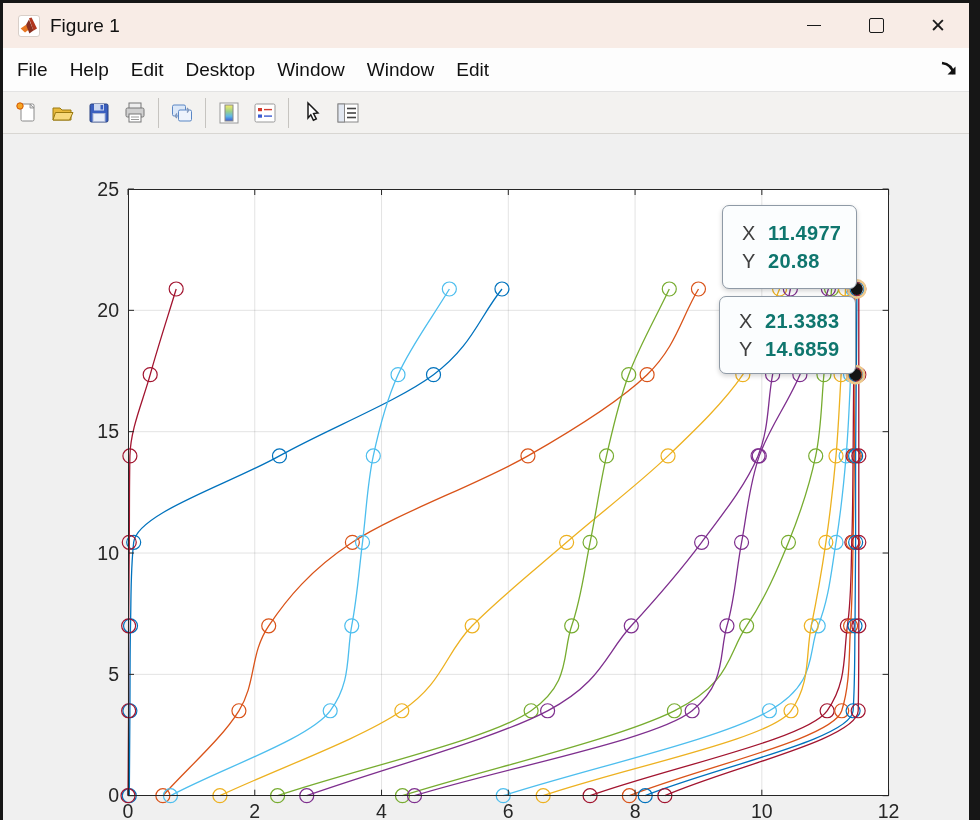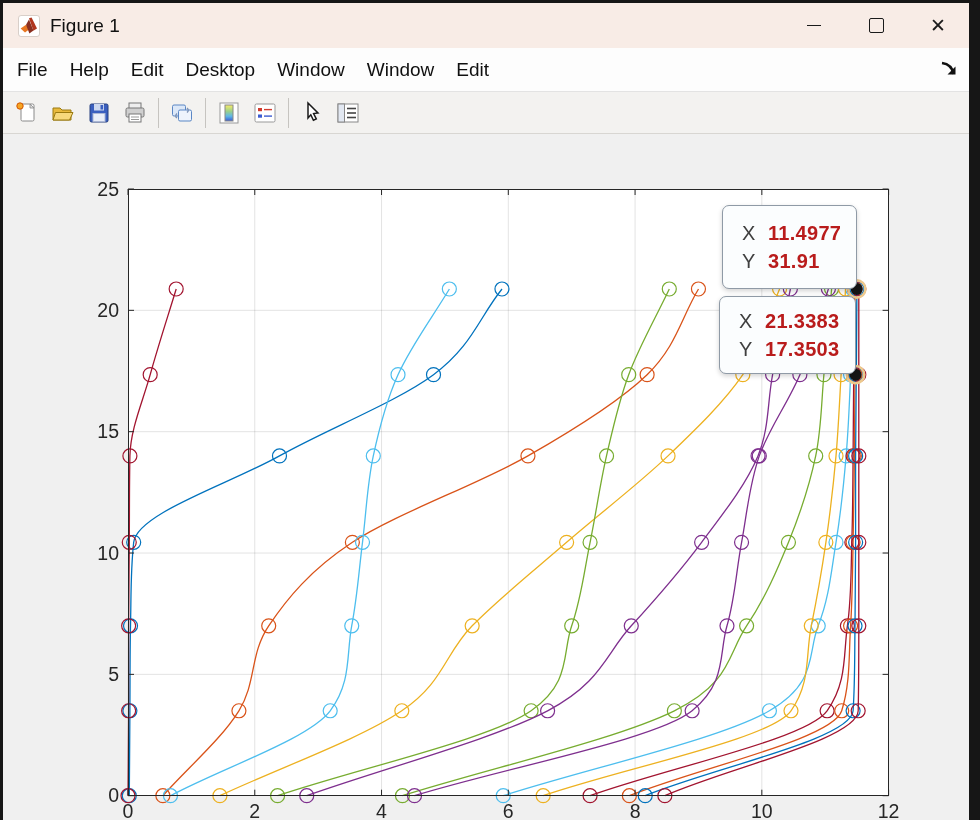--- a/index.html
+++ b/index.html
@@ -48,21 +48,21 @@
   #chart-svg{position:absolute;left:0;top:0;}
   
   .datatip{
     position:absolute;background:#fbfdfe;border:1px solid #8f9aa6;border-radius:7px;
     box-shadow:0 2px 5px rgba(0,0,0,0.18);
     display:flex;flex-direction:column;justify-content:center;
     padding:0 0 0 19px;box-sizing:border-box;row-gap:5px;
   }
   .datatip .tip-row{display:flex;align-items:center;}
   .datatip .tip-label{font-size:20px;color:#3f3f3f;width:26px;}
-  .datatip .tip-value{font-size:20px;font-weight:bold;color:#b91c1c;letter-spacing:.3px;}
+  .datatip .tip-value{font-size:20px;font-weight:bold;color:#0f766e;letter-spacing:.3px;}
 </style>
 </head>
 <body>
 
 <div id="figure-window">
 
   <div id="titlebar">
     <svg id="matlab-icon" viewBox="0 0 22 22">
       <rect x="0.5" y="0.5" width="21" height="21" rx="2.5" fill="#ffffff" stroke="#d8cfc9"></rect>
       <path d="M11 3.2l4.4 12.6 3.6-2.2-5.4-11z" fill="#b1361f"></path>
@@ -384,28 +384,28 @@
         <circle cx="852.5836216666667" cy="240.64291960000003" r="6" fill="#151515"></circle>
       </svg>
 
   <div class="datatip" style="left: 719px; top: 71px; width: 135px; height: 84px;">
         <div class="tip-row">
           <span class="tip-label">X</span>
           <span class="tip-value">11.4977</span>
         </div>
         <div class="tip-row">
           <span class="tip-label">Y</span>
-          <span class="tip-value">31.91</span>
+          <span class="tip-value">20.88</span>
         </div>
       </div>
       <div class="datatip" style="left: 716px; top: 162px; width: 137px; height: 78px;">
         <div class="tip-row">
           <span class="tip-label">X</span>
           <span class="tip-value">21.3383</span>
         </div>
         <div class="tip-row">
           <span class="tip-label">Y</span>
-          <span class="tip-value">17.3503</span>
+          <span class="tip-value">14.6859</span>
         </div>
       </div>
     </div>
 
 </div>
 
 </body></html>

